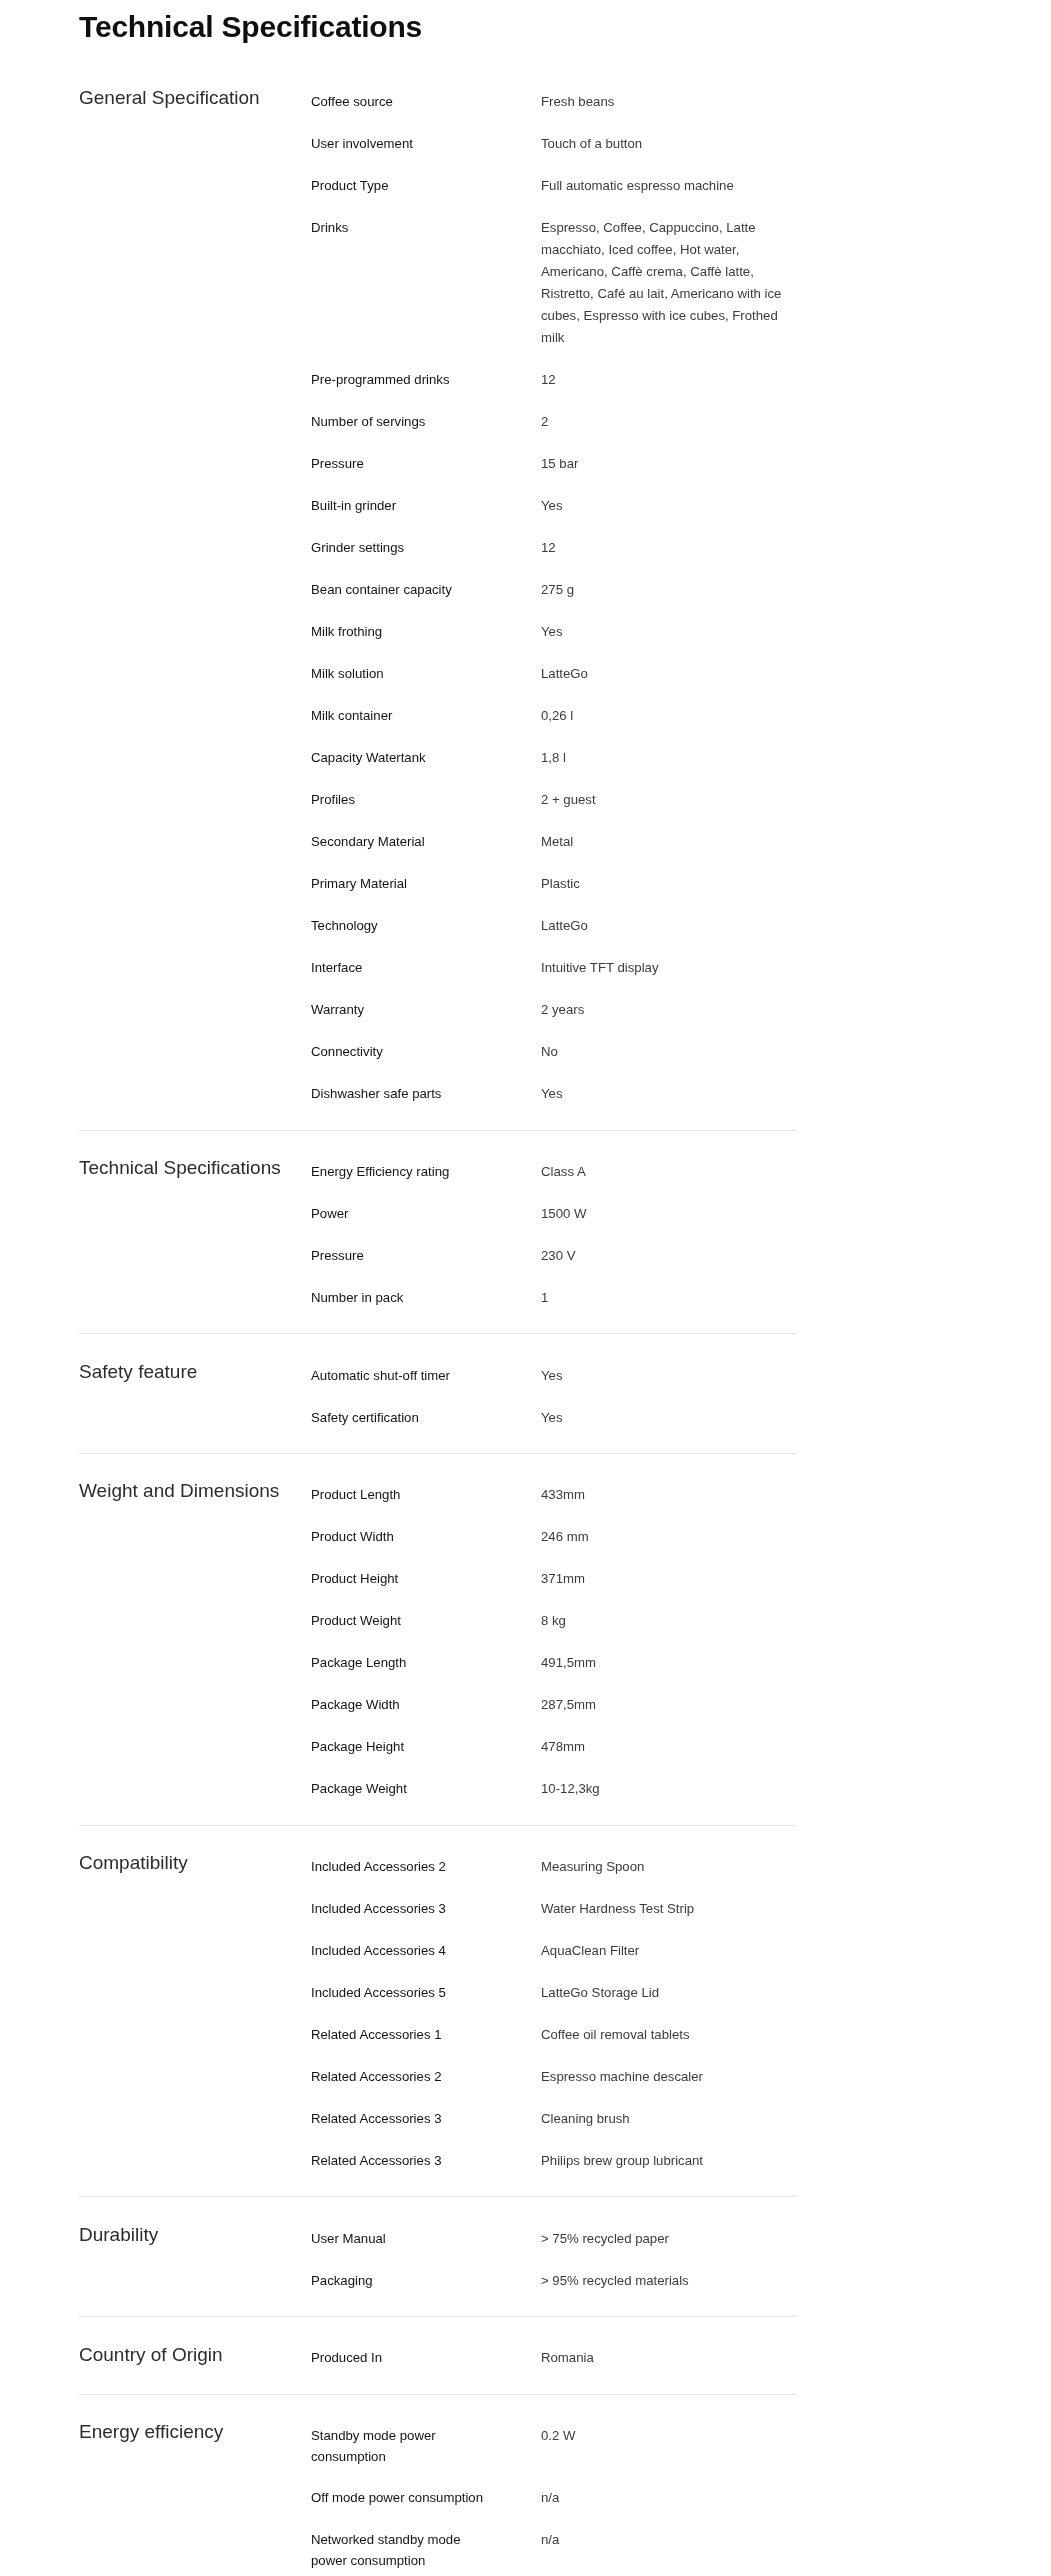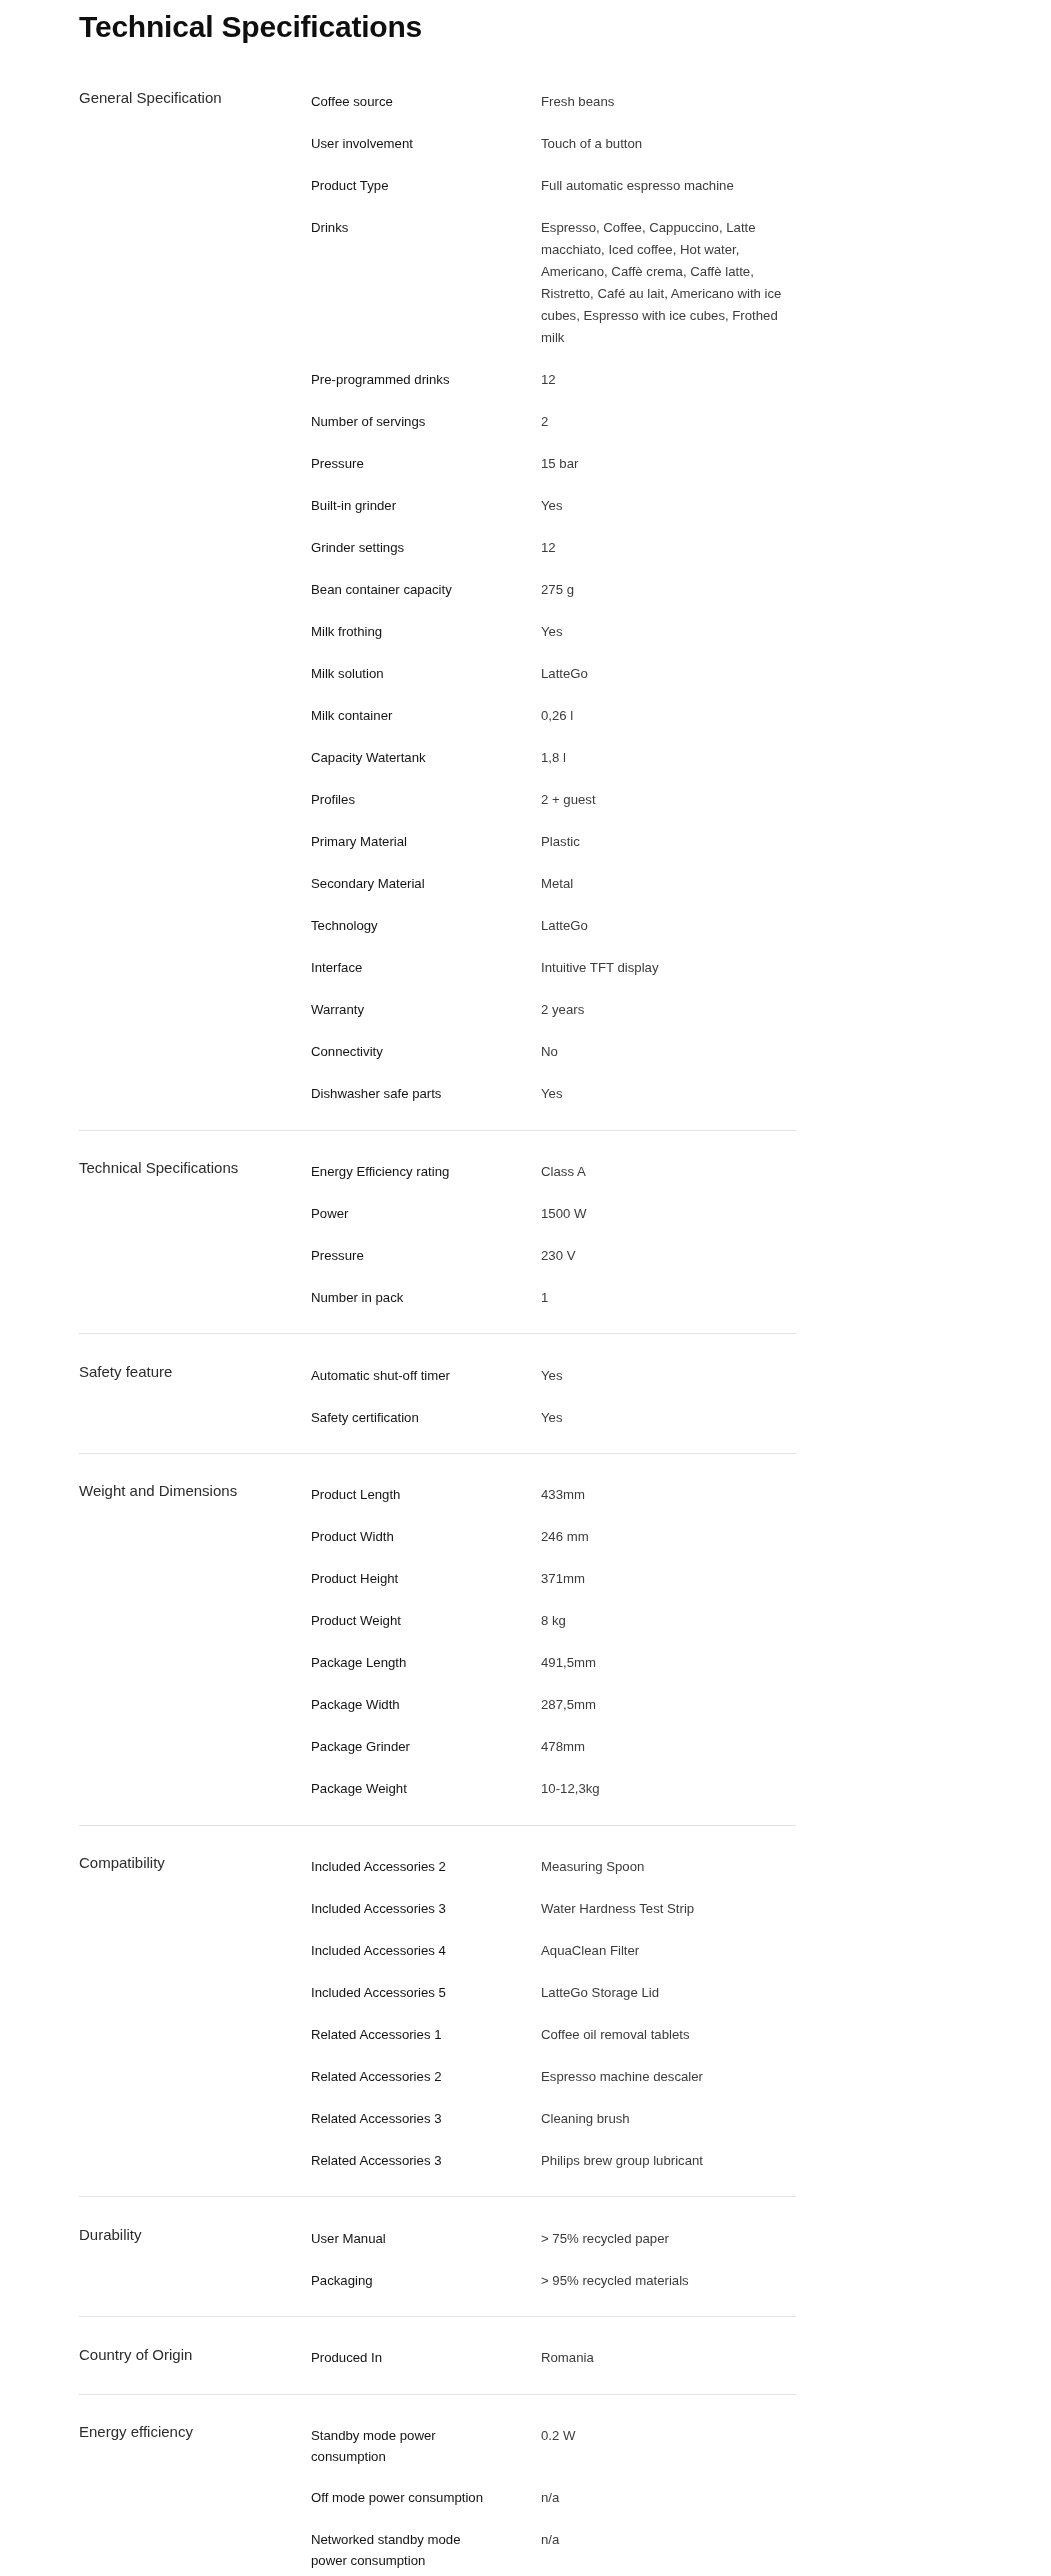--- a/index.html
+++ b/index.html
@@ -26,21 +26,21 @@
   }
   .section {
     display: flex;
     padding: 26.4px 0 24.5px 0;
   }
   .section:first-of-type { padding-top: 0; }
   .section + .section { border-top: 0.9px solid #e3e3e3; }
   .section-title {
     flex: 0 0 232px;
     width: 232px;
-    font-size: 15px;
+    font-size: 19px;
     line-height: 22.6px;
     font-weight: 300;
     color: #2c2c2c;
     margin: 0;
     padding-right: 15px;
   }
   .rows { flex: 1; padding-top: 3.8px; }
   .row {
     display: flex;
     align-items: baseline;
@@ -141,30 +141,30 @@
     <div class="spec-label">Capacity Watertank</div>
     <div class="spec-value">1,8 l</div>
   </div>
 
   <div class="row">
     <div class="spec-label">Profiles</div>
     <div class="spec-value">2 + guest</div>
   </div>
 
   <div class="row">
+    <div class="spec-label">Secondary Material</div>
+    <div class="spec-value">Metal</div>
+  </div>
+
+  <div class="row">
     <div class="spec-label">Primary Material</div>
     <div class="spec-value">Plastic</div>
   </div>
 
   <div class="row">
-    <div class="spec-label">Secondary Material</div>
-    <div class="spec-value">Metal</div>
-  </div>
-
-  <div class="row">
     <div class="spec-label">Technology</div>
     <div class="spec-value">LatteGo</div>
   </div>
 
   <div class="row">
     <div class="spec-label">Interface</div>
     <div class="spec-value">Intuitive TFT display</div>
   </div>
 
   <div class="row">
@@ -252,21 +252,21 @@
     <div class="spec-label">Package Length</div>
     <div class="spec-value">491,5mm</div>
   </div>
 
   <div class="row">
     <div class="spec-label">Package Width</div>
     <div class="spec-value">287,5mm</div>
   </div>
 
   <div class="row">
-    <div class="spec-label">Package Grinder</div>
+    <div class="spec-label">Package Height</div>
     <div class="spec-value">478mm</div>
   </div>
 
   <div class="row">
     <div class="spec-label">Package Weight</div>
     <div class="spec-value">10-12,3kg</div>
   </div>
 </div>
   </section>
 

